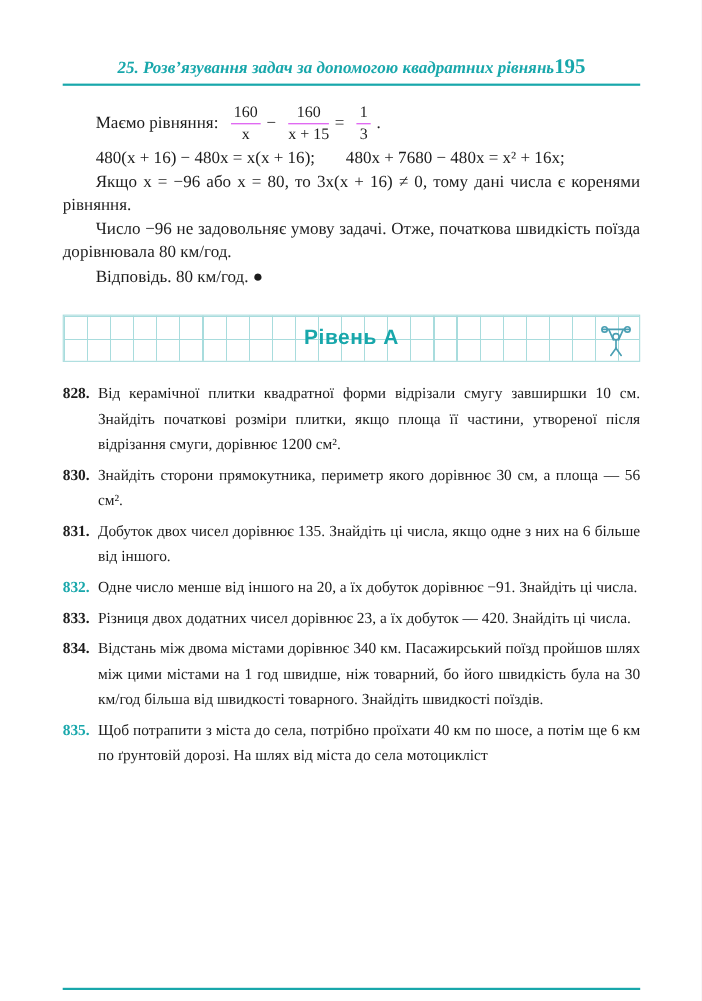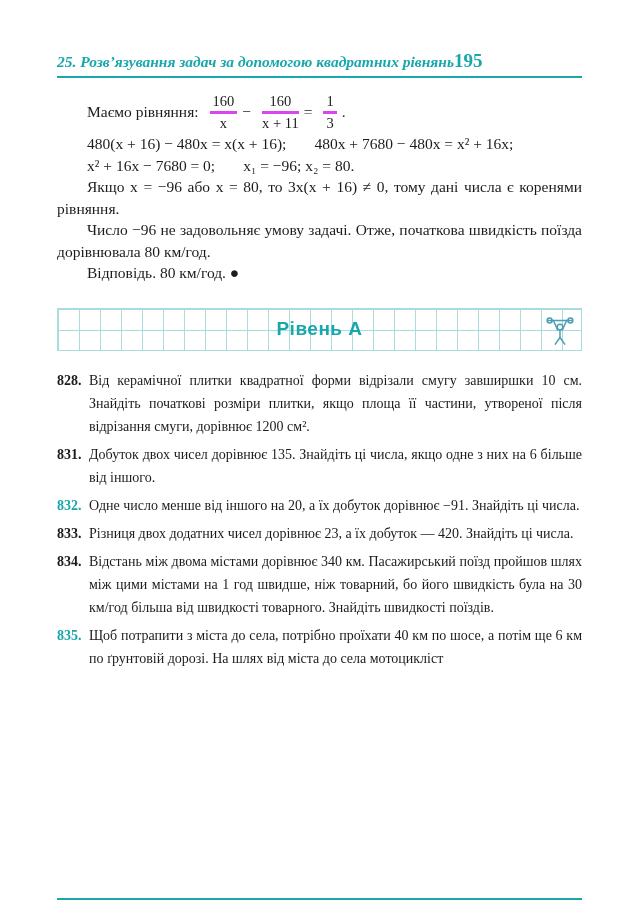--- a/index.html
+++ b/index.html
@@ -4,32 +4,32 @@
 <style>
   * { margin:0; padding:0; box-sizing:border-box; }
   html, body { background:#e8e8e8; }
   .page {
     width:638px; height:910px; margin:0 auto; background:#ffffff; position:relative;
     font-family:"Liberation Serif", serif; color:#1c1c1c; overflow:hidden;
   }
   .content { position:absolute; left:57px; right:56px; top:50px; }
 
   
-  .header-row { display:flex; justify-content:flex-start; align-items:baseline; color:var(--accent,#18a7ab); }
+  .header-row { display:flex; justify-content:center; align-items:baseline; color:var(--accent,#18a7ab); }
   .chapter-title { font-style:italic; font-weight:bold; font-size:15.5px; }
   .page-number { font-weight:bold; font-size:19px; }
   .header-rule { height:2px; background:var(--accent,#18a7ab); margin-top:4px; }
 
   
   .solution { margin-top:13px; font-size:15.5px; line-height:21.5px; text-align:justify; }
   .solution .para { text-indent:30px; }
   .eq-first { display:flex; align-items:center; margin-left:30px; min-height:42px; }
   .eq-first .tok { margin-right:6px; }
   .frac { text-align:center; font-size:14.5px; line-height:1.15; margin:0 5px; display:inline-block; vertical-align:middle; }
-  .frac .fnum { display:block; border-bottom:3px solid #d946ef; padding:0 3px 1px; }
+  .frac .fnum { display:block; border-bottom:1px solid #d946ef; padding:0 3px 1px; }
   .frac .fden { display:block; padding-top:1px; }
   .eq-row { display:flex; gap:28px; margin-left:30px; text-align:left; }
 
   
   .banner {
     margin-top:24px; height:43px; position:relative;
     border:1px solid var(--grid_line,#a8dcdd);
     background-image:
       repeating-linear-gradient(to right, var(--grid_line,#a8dcdd) 0 1px, transparent 1px 21px),
       repeating-linear-gradient(to bottom, var(--grid_line,#a8dcdd) 0 1px, transparent 1px 21px);
@@ -65,38 +65,34 @@
     <section class="solution" data-name="solution-section">
       <div class="eq-first" data-name="solution-equation-line">
         <span class="tok" data-name="equation-intro">Маємо рівняння:</span>
         <span class="frac" data-name="fraction-1">
           <span class="fnum" data-name="fraction-1-numerator">160</span>
           <span class="fden" data-name="fraction-1-denominator">x</span>
         </span>
         <span class="tok" data-name="operator-minus">−</span>
         <span class="frac" data-name="fraction-2">
           <span class="fnum" data-name="fraction-2-numerator">160</span>
-          <span class="fden" data-name="fraction-2-denominator">x + 11</span>
+          <span class="fden" data-name="fraction-2-denominator">x + 15</span>
         </span>
         <span class="tok" data-name="operator-equals">=</span>
         <span class="frac" data-name="fraction-3">
           <span class="fnum" data-name="fraction-3-numerator">1</span>
           <span class="fden" data-name="fraction-3-denominator">3</span>
         </span>
         <span class="tok" data-name="equation-period">.</span>
       </div>
 
 
       <div class="eq-row" data-name="solution-equation-row-1">
         <span data-name="equation-2a">480(x + 16) − 480x = x(x + 16);</span>
         <span data-name="equation-2b">480x + 7680 − 480x = x² + 16x;</span>
-      </div>
-      <div class="eq-row" data-name="solution-equation-row-2">
-        <span data-name="equation-3a">x² + 16x − 7680 = 0;</span>
-        <span data-name="equation-3b">x₁ = −96;  x₂ = 80.</span>
       </div>
 
       <p class="para" data-name="solution-paragraph-2">Якщо x = −96 або x = 80, то 3x(x + 16) ≠ 0, тому дані числа є коренями рівняння.</p>
       <p class="para" data-name="solution-paragraph-3">Число −96 не задовольняє умову задачі. Отже, початкова швидкість поїзда дорівнювала 80 км/год.</p>
       <p class="para" data-name="solution-answer">Відповідь. 80 км/год. ●</p>
     </section>
 
     <div class="banner" data-name="level-a-banner">
       <div class="banner-label" data-name="level-a-label">Рівень А</div>
       <div class="banner-icon-box" data-name="weightlifter-icon">
@@ -115,20 +111,24 @@
     </div>
 
     <section class="problems" data-name="problems-list">
 
       <div class="problem" data-name="problem-828">
         <span data-name="problem-number" class="black">828.</span>
         <span data-name="problem-text">Від керамічної плитки квадратної форми відрізали смугу завширшки 10 см. Знайдіть початкові розміри плитки, якщо площа її частини, утвореної після відрізання смуги, дорівнює 1200 см².</span>
       </div>
 
 
+      <div class="problem" data-name="problem-830">
+        <span data-name="problem-number" class="black">830.</span>
+        <span data-name="problem-text">Знайдіть сторони прямокутника, периметр якого дорівнює 30 см, а площа — 56 см².</span>
+      </div>
 
       <div class="problem" data-name="problem-831">
         <span data-name="problem-number" class="black">831.</span>
         <span data-name="problem-text">Добуток двох чисел дорівнює 135. Знайдіть ці числа, якщо одне з них на 6 більше від іншого.</span>
       </div>
 
       <div class="problem" data-name="problem-832">
         <span data-name="problem-number" class="teal">832.</span>
         <span data-name="problem-text">Одне число менше від іншого на 20, а їх добуток дорівнює −91. Знайдіть ці числа.</span>
       </div>

